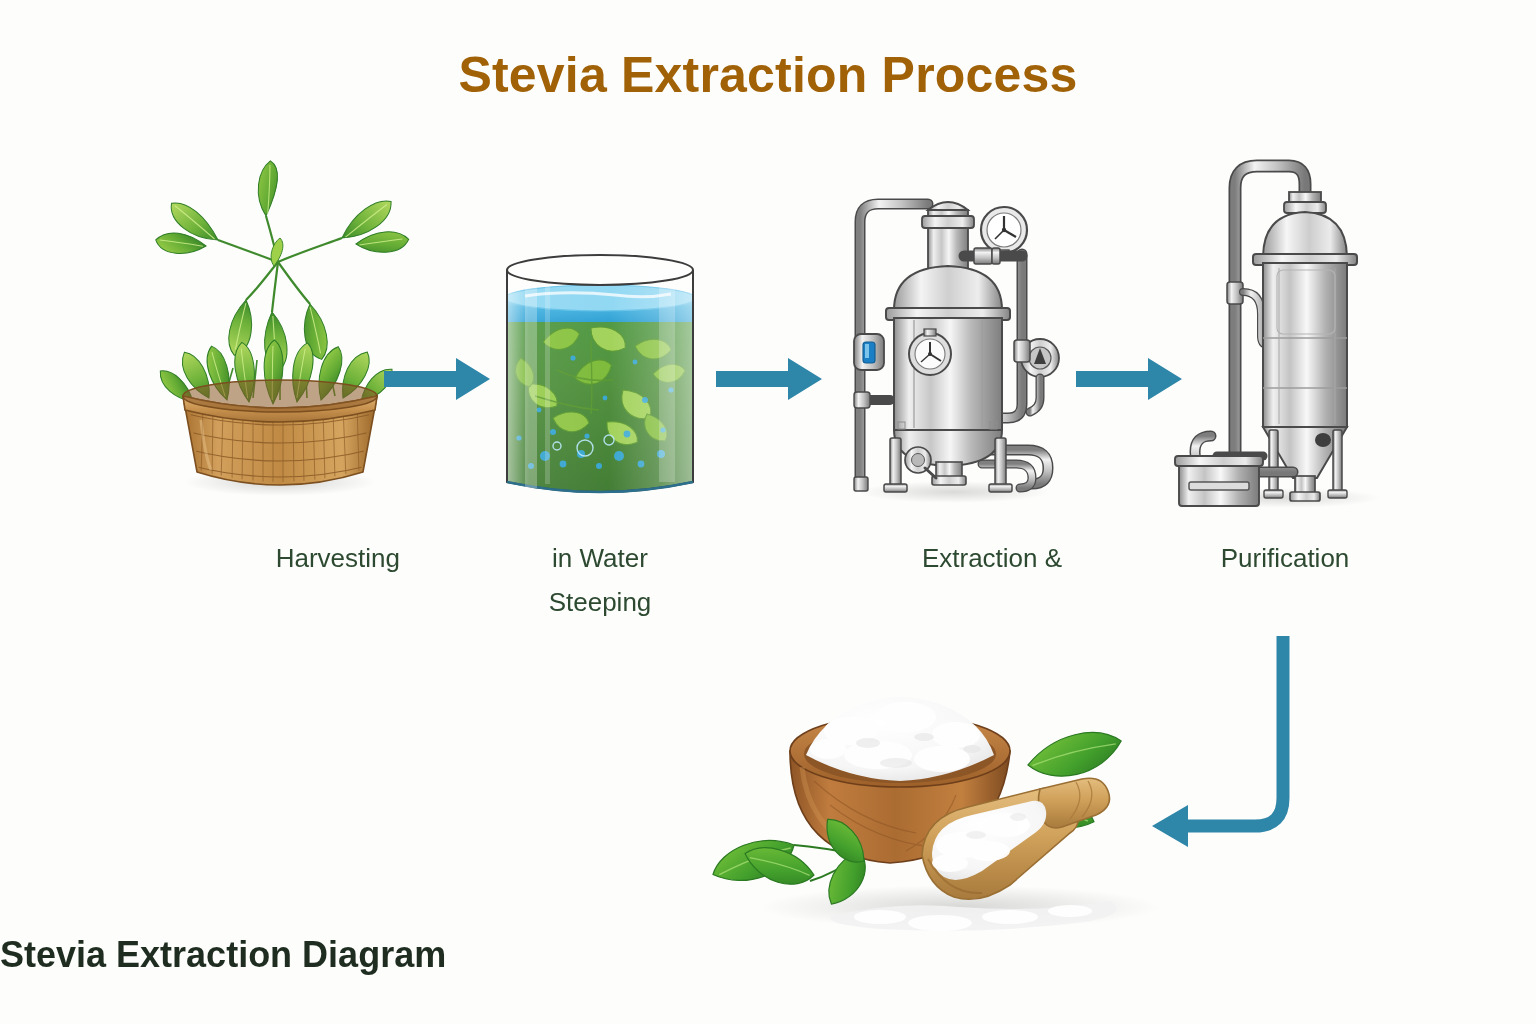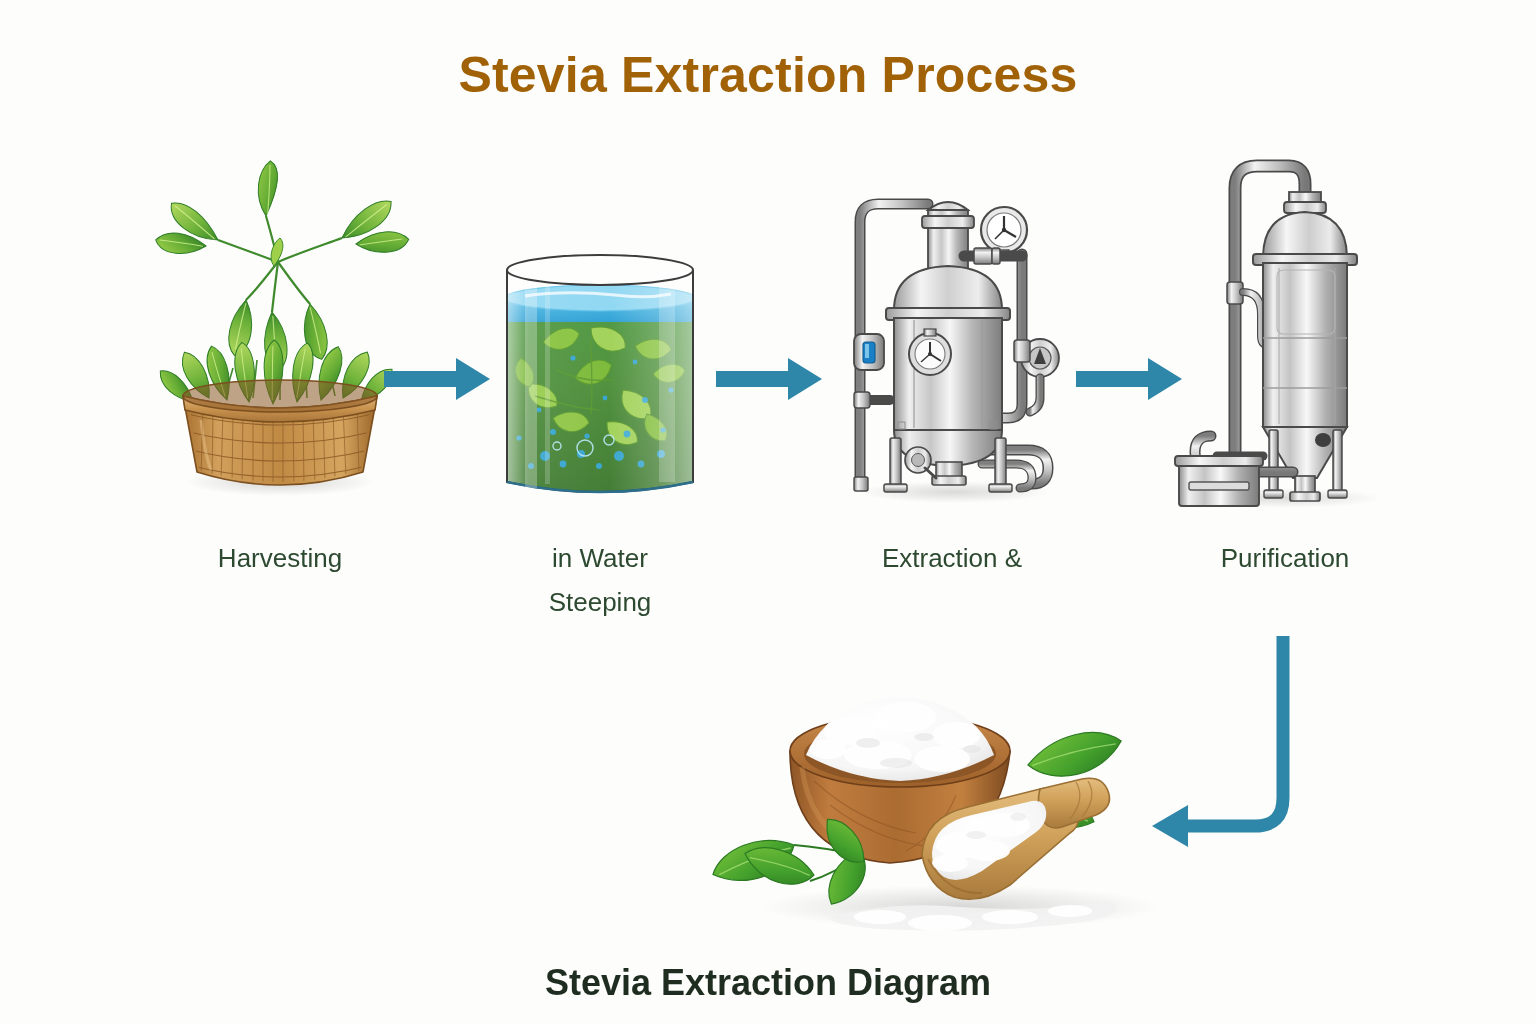--- a/index.html
+++ b/index.html
@@ -15,24 +15,23 @@
   
   .title{
     position:absolute;left:0;top:46px;width:100%;
     text-align:center;
     font-size:50px;font-weight:bold;
     color:#a16207;
     letter-spacing:0.2px;
   }
   .caption{
     position:absolute;left:0;top:934px;width:100%;
-    text-align:center;
+    text-align:left;
     font-size:36px;font-weight:bold;
     color:#1f2d20;
-    margin-top:28px;
   }
 
   
   .stage-label{
     position:absolute;
     text-align:center;
     color:#2d4a31;
     font-size:26px;
     line-height:44px;
     font-weight:normal;
@@ -210,21 +209,21 @@
 
         <path d="M18,226 Q115,250 212,226 L210,240 Q115,264 20,240 Z" fill="url(#bskRim)" stroke="#7b4f1f" stroke-width="1.6"></path>
         <ellipse cx="115" cy="226" rx="97" ry="16" fill="#8a5a27" opacity="0.55"></ellipse>
         <ellipse cx="115" cy="226" rx="97" ry="16" fill="none" stroke="#7b4f1f" stroke-width="1.6"></ellipse>
 
         <path d="M36,250 Q40,286 46,300" stroke="#f0cf99" stroke-width="3" fill="none" opacity="0.4"></path>
       </g>
     </svg>
   </div>
 
-  <div class="stage-label" style="left:160px;top:536px;width:240px;">
+  <div class="stage-label" style="left:160px;top:536px;width:240px;text-align:right;">
     <div>Harvesting</div>
   </div>
 
   <div class="arrow" style="left:384px;top:358px;">
     <svg width="108" height="42" viewBox="0 0 108 42">
       <path d="M0,13 L72,13 L72,0 L106,21 L72,42 L72,29 L0,29 Z" fill="#2e86a8"></path>
     </svg>
   </div>
 
   <div style="position:absolute;left:495px;top:250px;width:210px;height:262px;">
@@ -488,21 +487,21 @@
         <circle cx="86" cy="268" r="13" fill="url(#domeGrad)" stroke="#4a4a4a" stroke-width="1.7"></circle>
         <circle cx="86" cy="268" r="6.5" fill="#b9b9b9" stroke="#5a5a5a" stroke-width="1"></circle>
         <path d="M93,276 L104,286" stroke="#4a4a4a" stroke-width="3" stroke-linecap="round"></path>
       </g>
 
       <rect x="182" y="148" width="16" height="22" rx="3" fill="url(#pipeGradV)" stroke="#4a4a4a" stroke-width="1.5"></rect>
       <rect x="22" y="200" width="16" height="16" rx="3" fill="url(#pipeGradV)" stroke="#4a4a4a" stroke-width="1.4"></rect>
     </svg>
   </div>
 
-  <div class="stage-label" style="left:832px;top:536px;width:240px;">
+  <div class="stage-label" style="left:872px;top:536px;width:240px;">
     <div>Extraction &amp;</div>
   </div>
 
   <div class="arrow" style="left:1076px;top:358px;">
     <svg width="108" height="42" viewBox="0 0 108 42">
       <path d="M0,13 L72,13 L72,0 L106,21 L72,42 L72,29 L0,29 Z" fill="#2e86a8"></path>
     </svg>
   </div>
 
   <div style="position:absolute;left:1165px;top:140px;width:230px;height:372px;">

